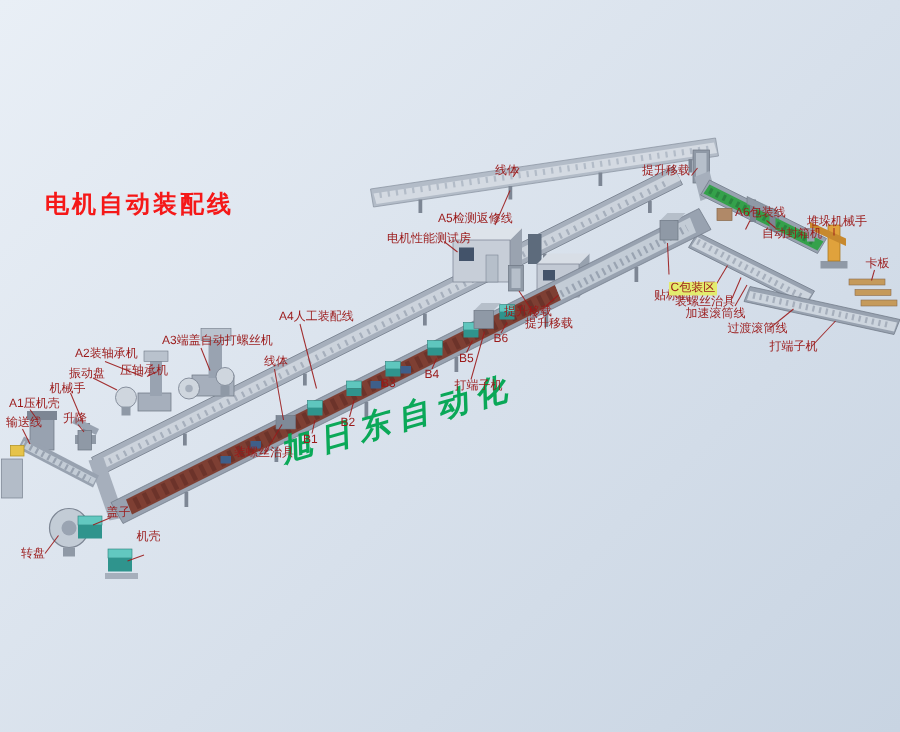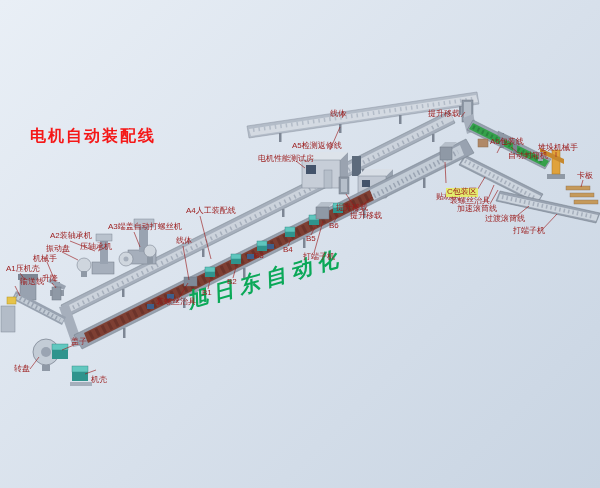--- a/index.html
+++ b/index.html
@@ -285,19 +285,19 @@
   <div class="lbl" style="left:303px;top:253px">打端子机</div>
   <div class="lbl" style="left:186px;top:207px">A4人工装配线</div>
   <div class="lbl" style="left:176px;top:237px">线体</div>
   <div class="lbl" style="left:108px;top:223px">A3端盖自动打螺丝机</div>
   <div class="lbl" style="left:50px;top:232px">A2装轴承机</div>
   <div class="lbl" style="left:80px;top:243px">压轴承机</div>
   <div class="lbl" style="left:46px;top:245px">振动盘</div>
   <div class="lbl" style="left:33px;top:255px">机械手</div>
   <div class="lbl" style="left:6px;top:265px">A1压机壳</div>
   <div class="lbl" style="left:42px;top:275px">升降</div>
-  <div class="lbl" style="left:20px;top:278px">输送线</div>
+  <div class="lbl" style="left:4px;top:278px">输送线</div>
   <div class="lbl" style="left:156px;top:298px">装螺丝治具</div>
   <div class="lbl" style="left:71px;top:338px">盖子</div>
-  <div class="lbl" style="left:91px;top:376px">机壳</div>
+  <div class="lbl" style="left:91px;top:354px">机壳</div>
   <div class="lbl" style="left:14px;top:365px">转盘</div>
 
 </div>
 
 </body></html>

